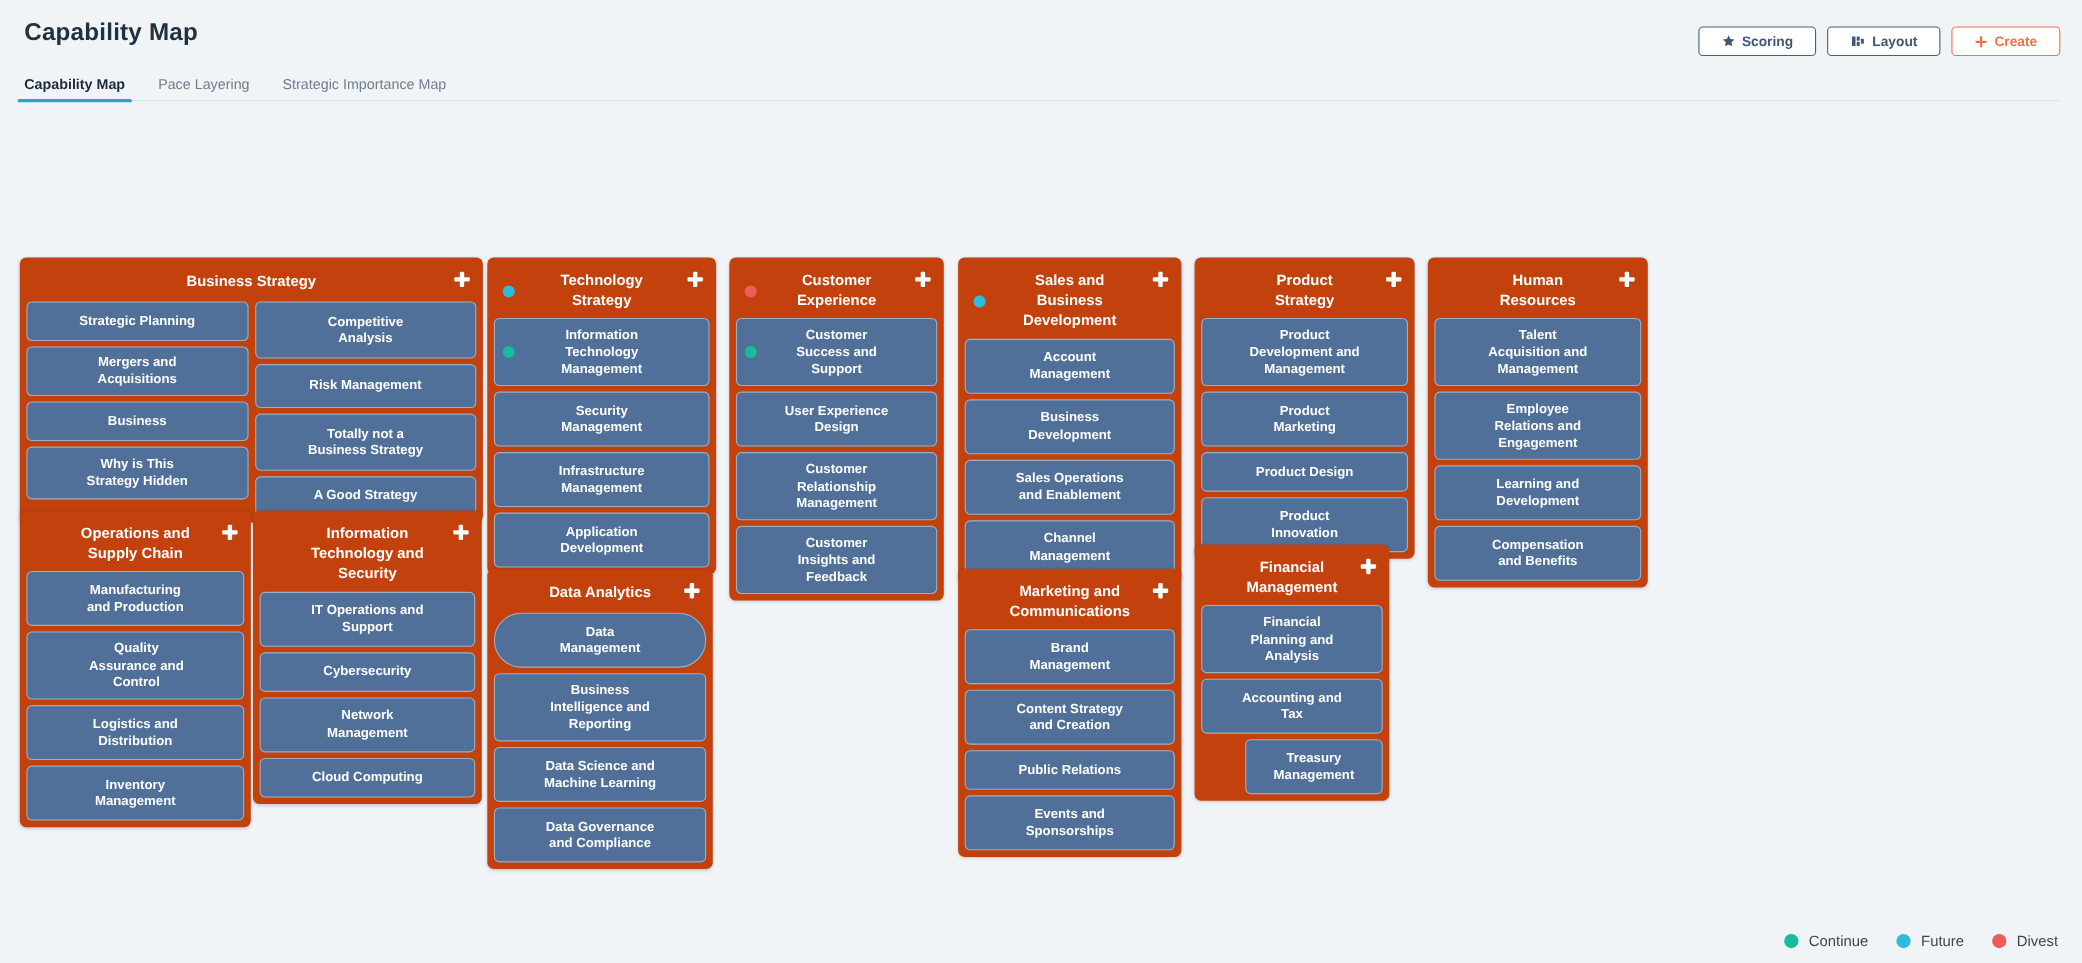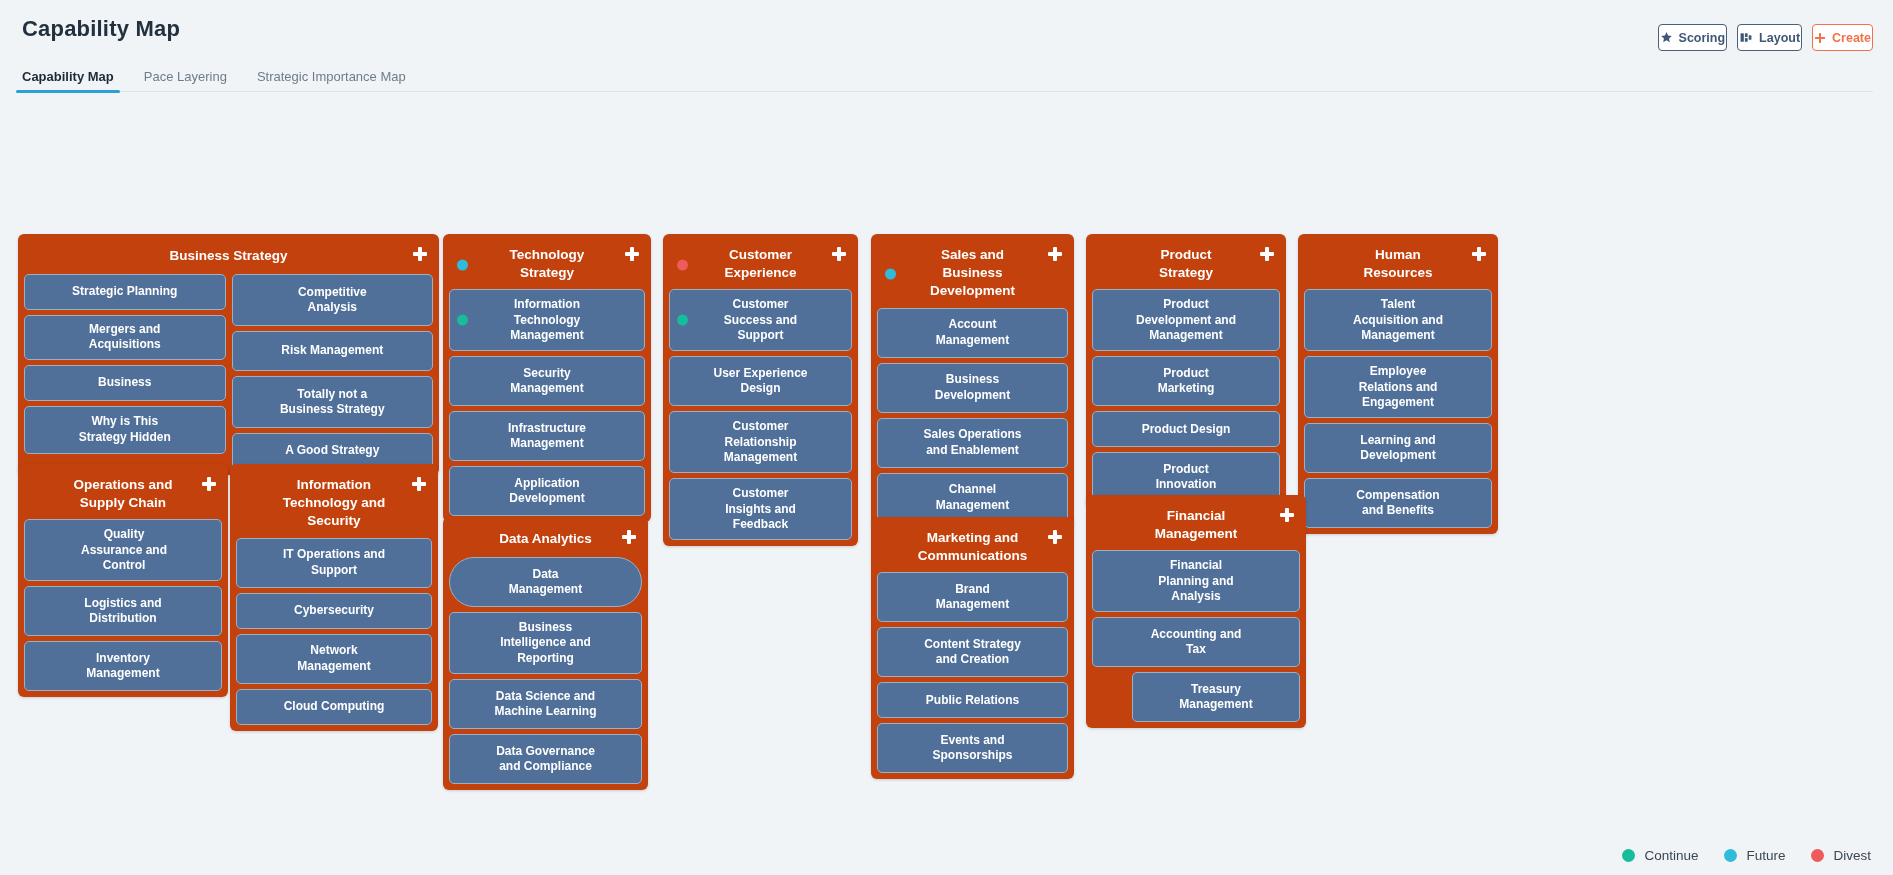--- a/index.html
+++ b/index.html
@@ -38,21 +38,21 @@
     top: 24px;
     display: flex;
     gap: 10px;
     align-items: center;
   }
   .btn {
     display: inline-flex;
     align-items: center;
     gap: 6px;
     height: 27px;
-    padding: 0 1px;
+    padding: 0 20px;
     border-radius: 4px;
     background: #ffffff;
     border: 1px solid #4a5f7a;
     color: #3f5875;
     font-size: 12.5px;
     font-weight: bold;
     cursor: pointer;
     white-space: nowrap;
   }
   .btn .ic { display: inline-flex; align-items: center; }
@@ -384,20 +384,22 @@
 and Benefits</span></div>
       </div>
     </div>
     <div class="cap-card" style="left: 18px; top: 358px; width: 210px;">
       <div class="cap-head">
         <div class="cap-head-title">Operations and
 Supply Chain</div>
         <div class="plus"></div>
       </div>
       <div class="tiles">
+        <div class="tile" style="min-height: 50px;"><span>Manufacturing
+and Production</span></div>
         <div class="tile" style="min-height: 62px; padding-left: 16px;"><span>Quality
 Assurance and
 Control</span></div>
         <div class="tile" style="min-height: 50px;"><span>Logistics and
 Distribution</span></div>
         <div class="tile" style="min-height: 50px;"><span>Inventory
 Management</span></div>
       </div>
     </div>
     <div class="cap-card" style="left: 230px; top: 358px; width: 208px;">
@@ -442,21 +444,21 @@
       <div class="tiles">
         <div class="tile" style="min-height: 50px;"><span>Brand
 Management</span></div>
         <div class="tile" style="min-height: 50px;"><span>Content Strategy
 and Creation</span></div>
         <div class="tile" style="min-height: 36px;"><span>Public Relations</span></div>
         <div class="tile" style="min-height: 50px;"><span>Events and
 Sponsorships</span></div>
       </div>
     </div>
-    <div class="cap-card" style="left: 1086px; top: 389px; width: 220px;">
+    <div class="cap-card" style="left: 1086px; top: 389px; width: 177px;">
       <div class="cap-head">
         <div class="cap-head-title">Financial
 Management</div>
         <div class="plus"></div>
       </div>
       <div class="tiles">
         <div class="tile" style="min-height: 62px;"><span>Financial
 Planning and
 Analysis</span></div>
         <div class="tile" style="min-height: 50px;"><span>Accounting and

